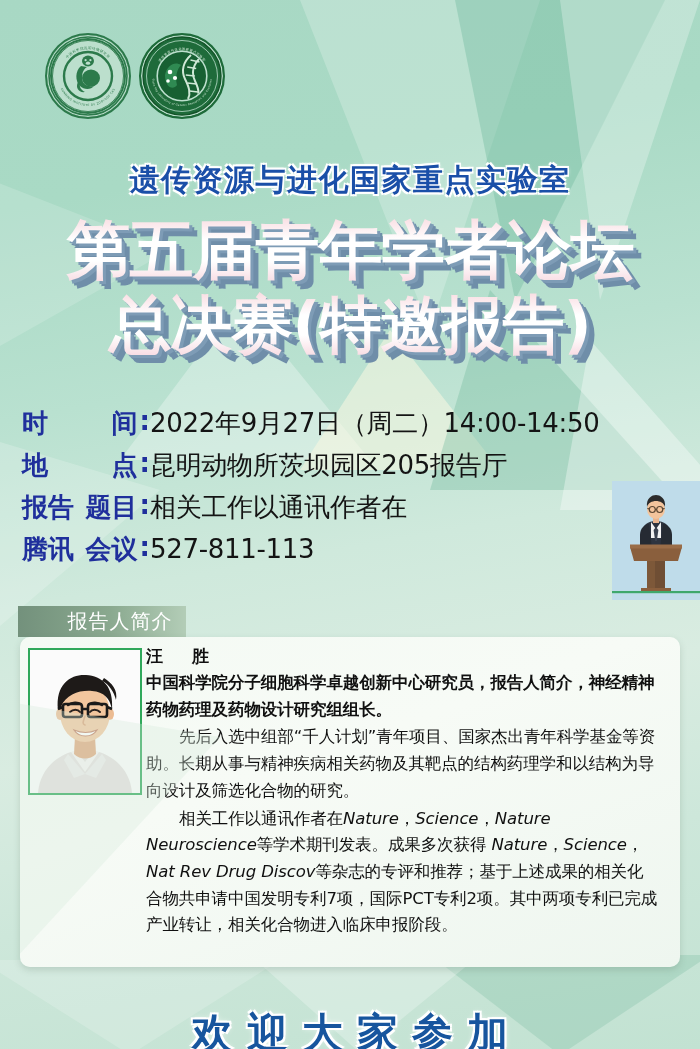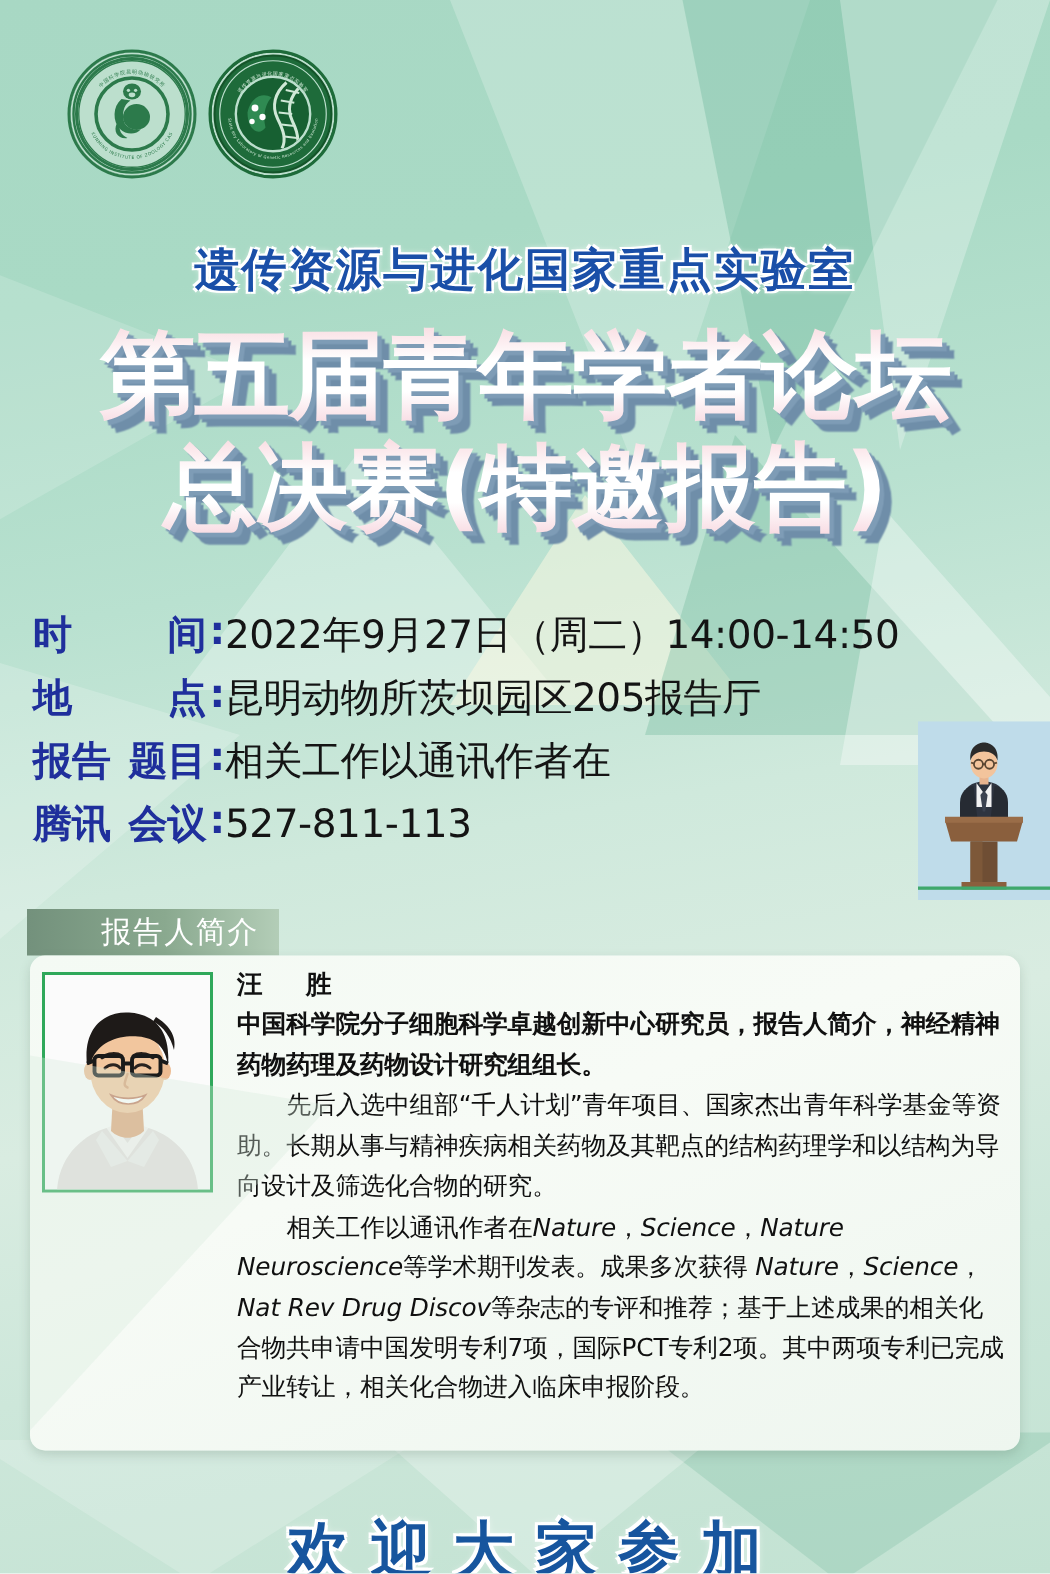--- a/index.html
+++ b/index.html
@@ -256,21 +256,21 @@
     top: 11px;
     width: 110px;
     height: 143px;
     border: 2px solid #2fa85a;
     background: #ffffff;
     overflow: hidden;
   }
 
   .bio-text {
     position: absolute;
-    left: 138px;
+    left: 126px;
     top: 8px;
     width: 512px;
     font-family: "DejaVu Sans", "Liberation Sans", sans-serif;
     color: #101010;
   }
   .bio-name {
     font-size: 17px;
     font-weight: bold;
     letter-spacing: 6px;
     margin-bottom: 2px;

